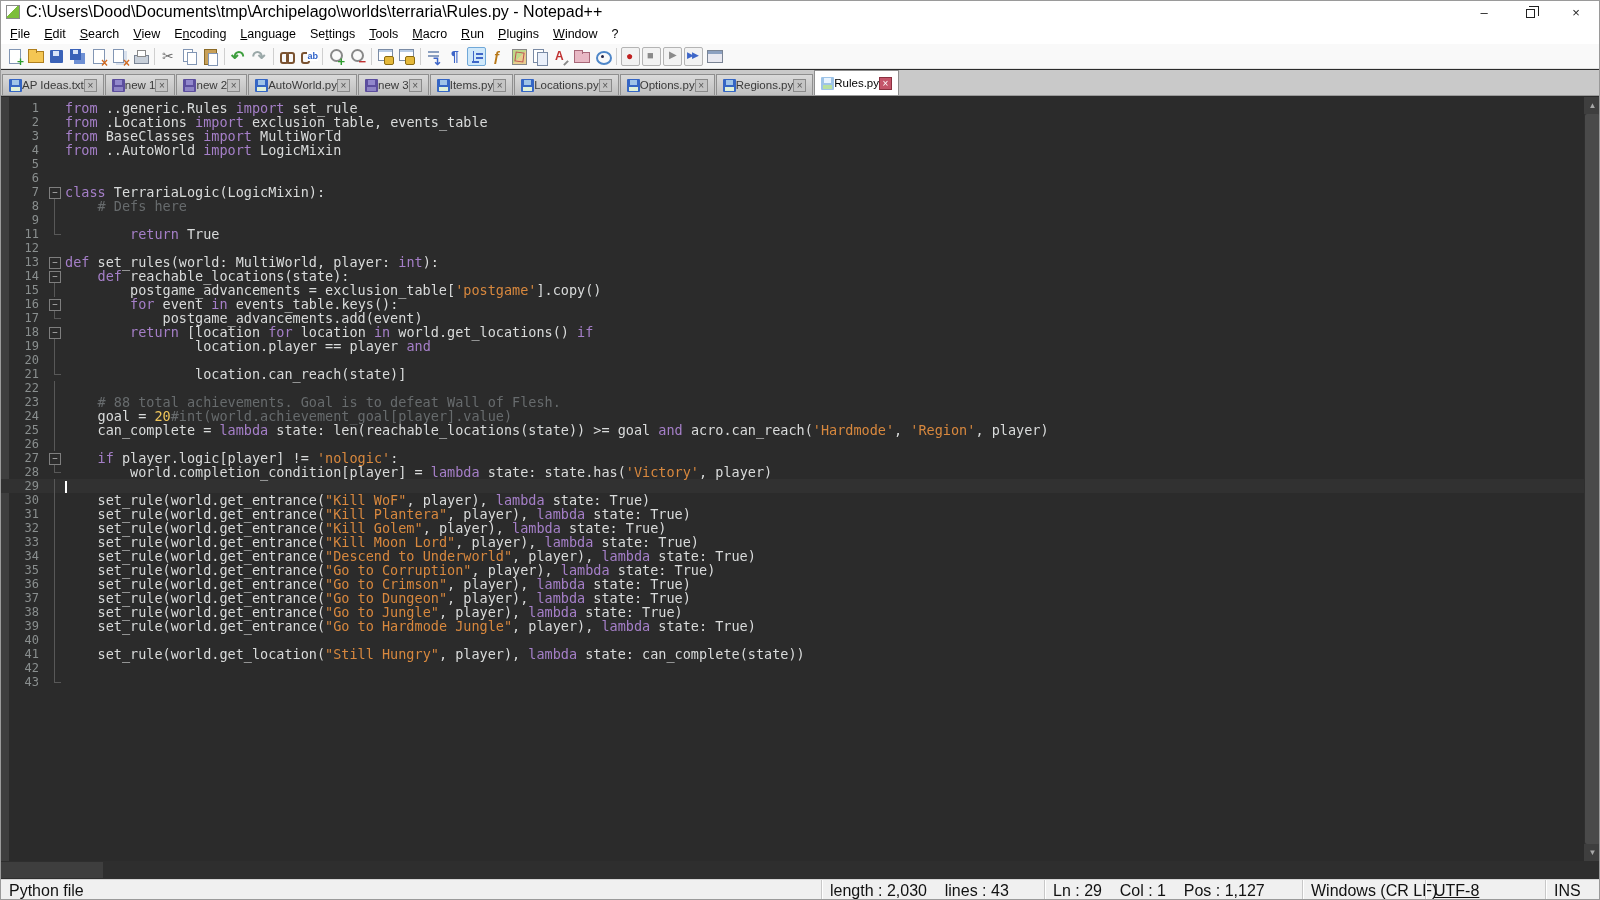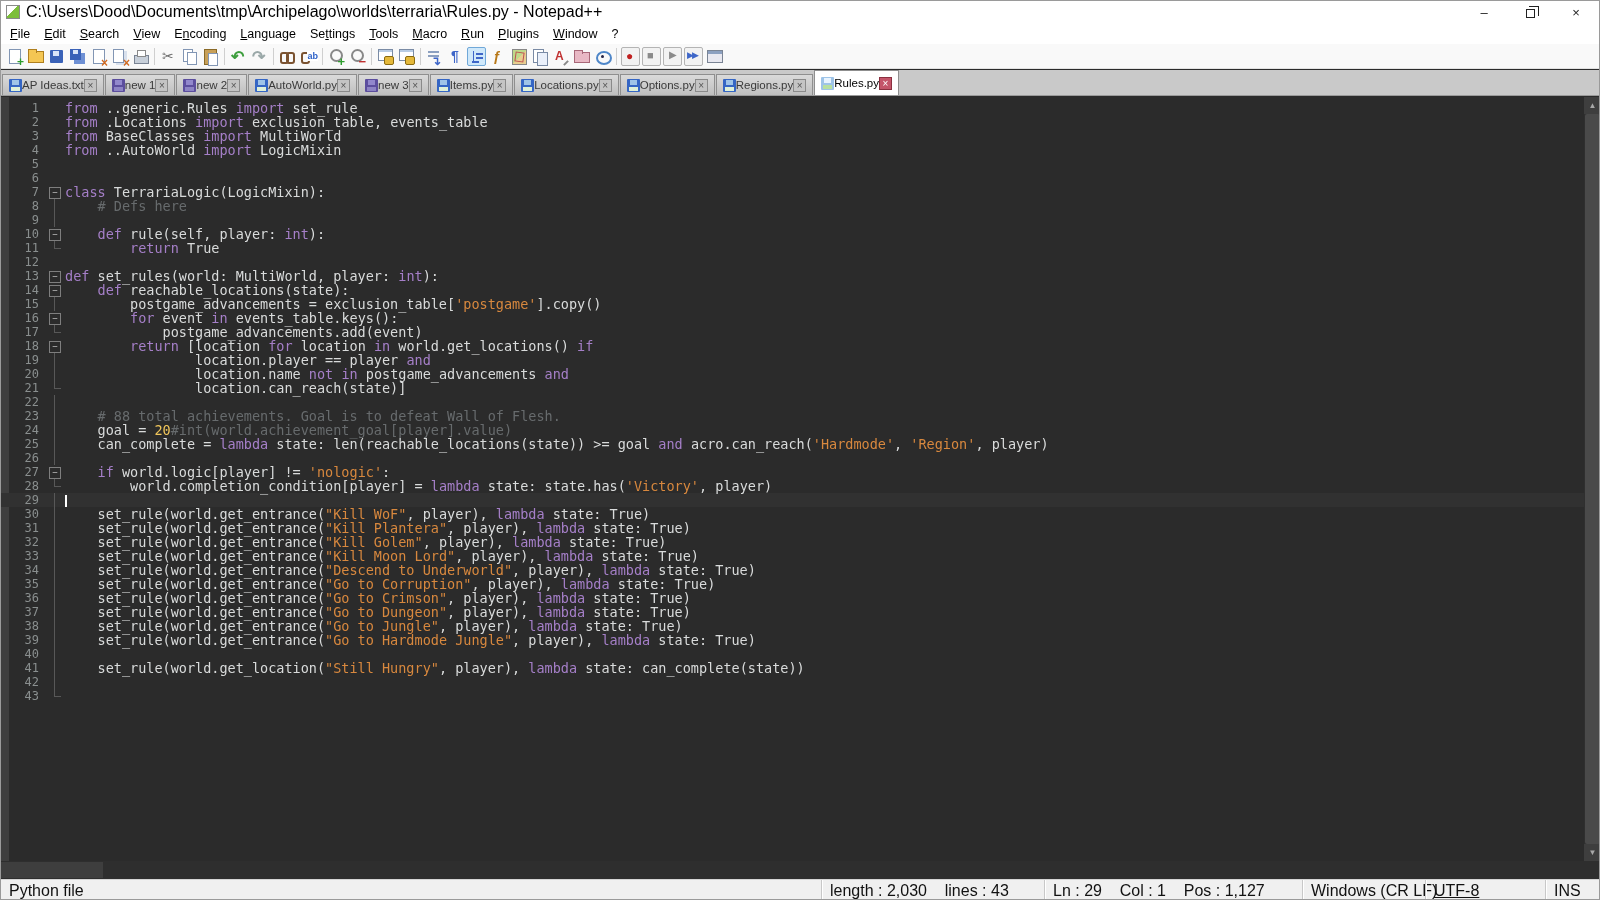--- a/index.html
+++ b/index.html
@@ -295,25 +295,20 @@
           <span class="ln">8</span>
           <span class="fold v"></span>
           <span class="code"><span class="tk-c">    # Defs here</span></span>
         </div>
         <div class="row">
           <span class="ln">9</span>
           <span class="fold v"></span>
           <span class="code"></span>
         </div>
         <div class="row">
-          <span class="ln">10</span>
-          <span class="fold box"></span>
-          <span class="code"><span class="tk-d">    </span><span class="tk-k">def</span><span class="tk-d"> rule(self, player: </span><span class="tk-k">int</span><span class="tk-d">):</span></span>
-        </div>
-        <div class="row">
           <span class="ln">11</span>
           <span class="fold end"></span>
           <span class="code"><span class="tk-d">        </span><span class="tk-k">return</span><span class="tk-d"> True</span></span>
         </div>
         <div class="row">
           <span class="ln">12</span>
           <span class="fold"></span>
           <span class="code"></span>
         </div>
         <div class="row">
@@ -347,21 +342,20 @@
           <span class="code"><span class="tk-d">        </span><span class="tk-k">return</span><span class="tk-d"> [location </span><span class="tk-k">for</span><span class="tk-d"> location </span><span class="tk-k">in</span><span class="tk-d"> world.get_locations() </span><span class="tk-k">if</span></span>
         </div>
         <div class="row">
           <span class="ln">19</span>
           <span class="fold v"></span>
           <span class="code"><span class="tk-d">                location.player == player </span><span class="tk-k">and</span></span>
         </div>
         <div class="row">
           <span class="ln">20</span>
           <span class="fold v"></span>
-          <span class="code"><span class="tk-d">                location.name </span><span class="tk-k">not</span><span class="tk-d"> </span><span class="tk-k">in</span><span class="tk-d"> postgame_advancements </span><span class="tk-k">and</span></span>
         </div>
         <div class="row">
           <span class="ln">21</span>
           <span class="fold end"></span>
           <span class="code"><span class="tk-d">                location.can_reach(state)]</span></span>
         </div>
         <div class="row">
           <span class="ln">22</span>
           <span class="fold v"></span>
           <span class="code"></span>
@@ -382,21 +376,21 @@
           <span class="code"><span class="tk-d">    can_complete = </span><span class="tk-k">lambda</span><span class="tk-d"> state: len(reachable_locations(state)) &gt;= goal </span><span class="tk-k">and</span><span class="tk-d"> acro.can_reach(</span><span class="tk-s">'Hardmode'</span><span class="tk-d">, </span><span class="tk-s">'Region'</span><span class="tk-d">, player)</span></span>
         </div>
         <div class="row">
           <span class="ln">26</span>
           <span class="fold v"></span>
           <span class="code"></span>
         </div>
         <div class="row">
           <span class="ln">27</span>
           <span class="fold box"></span>
-          <span class="code"><span class="tk-d">    </span><span class="tk-k">if</span><span class="tk-d"> world.logic[player] != </span><span class="tk-s">'nologic'</span><span class="tk-d">:</span></span>
+          <span class="code"><span class="tk-d">    </span><span class="tk-k">if</span><span class="tk-d"> player.logic[player] != </span><span class="tk-s">'nologic'</span><span class="tk-d">:</span></span>
         </div>
         <div class="row">
           <span class="ln">28</span>
           <span class="fold end"></span>
           <span class="code"><span class="tk-d">        world.completion_condition[player] = </span><span class="tk-k">lambda</span><span class="tk-d"> state: state.has(</span><span class="tk-s">'Victory'</span><span class="tk-d">, player)</span></span>
         </div>
         <div class="row cur">
           <span class="ln">29</span>
           <span class="fold v"></span>
           <span class="code"><span class="caret"></span></span>

